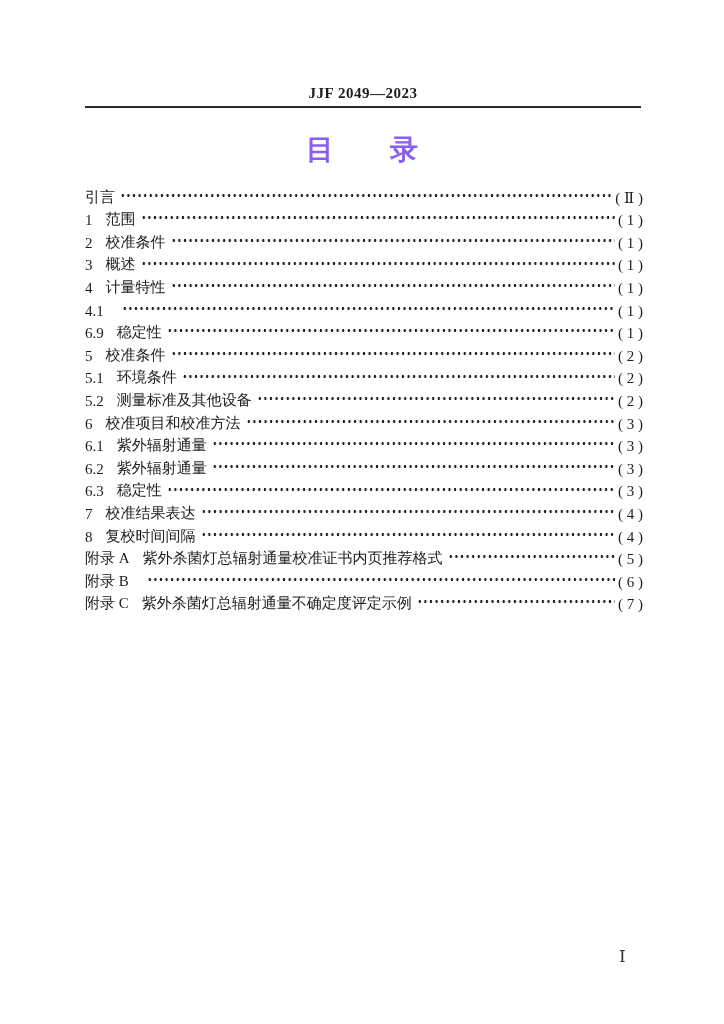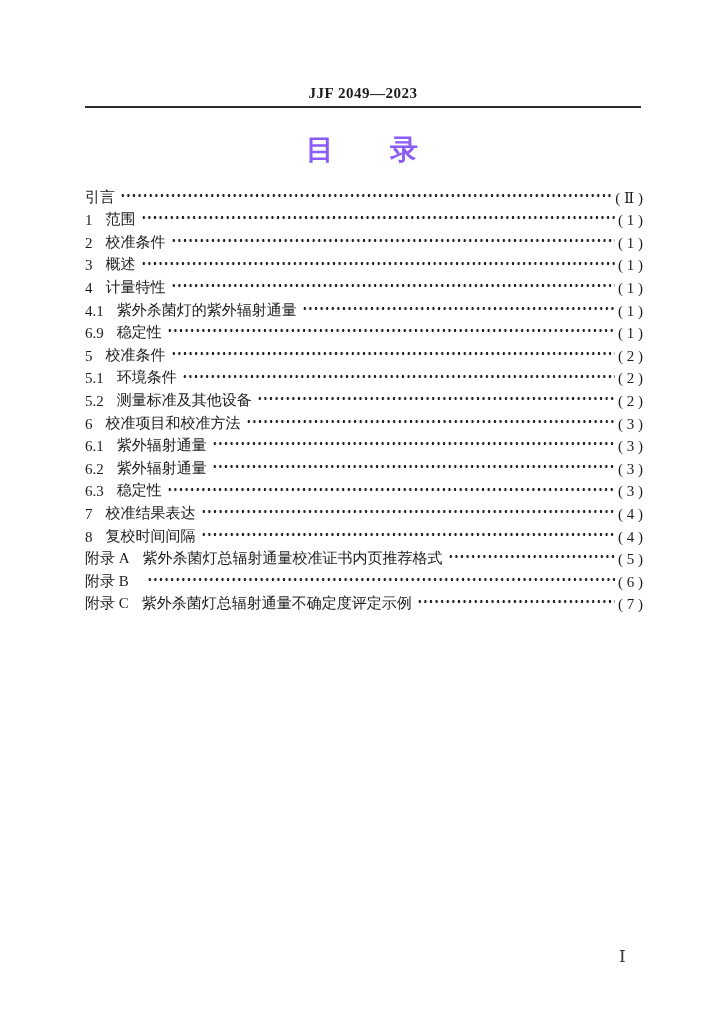--- a/index.html
+++ b/index.html
@@ -132,21 +132,20 @@
 
   <div class="toc-row">
     <span class="entry-num">4</span>
     <span class="entry-title">计量特性</span>
     <span class="dot-leader"></span>
     <span class="entry-page">( 1 )</span>
   </div>
 
   <div class="toc-row">
     <span class="entry-num">4.1</span>
-    <span class="entry-title">紫外杀菌灯的紫外辐射通量</span>
     <span class="dot-leader"></span>
     <span class="entry-page">( 1 )</span>
   </div>
 
   <div class="toc-row">
     <span class="entry-num">6.9</span>
     <span class="entry-title">稳定性</span>
     <span class="dot-leader"></span>
     <span class="entry-page">( 1 )</span>
   </div>

